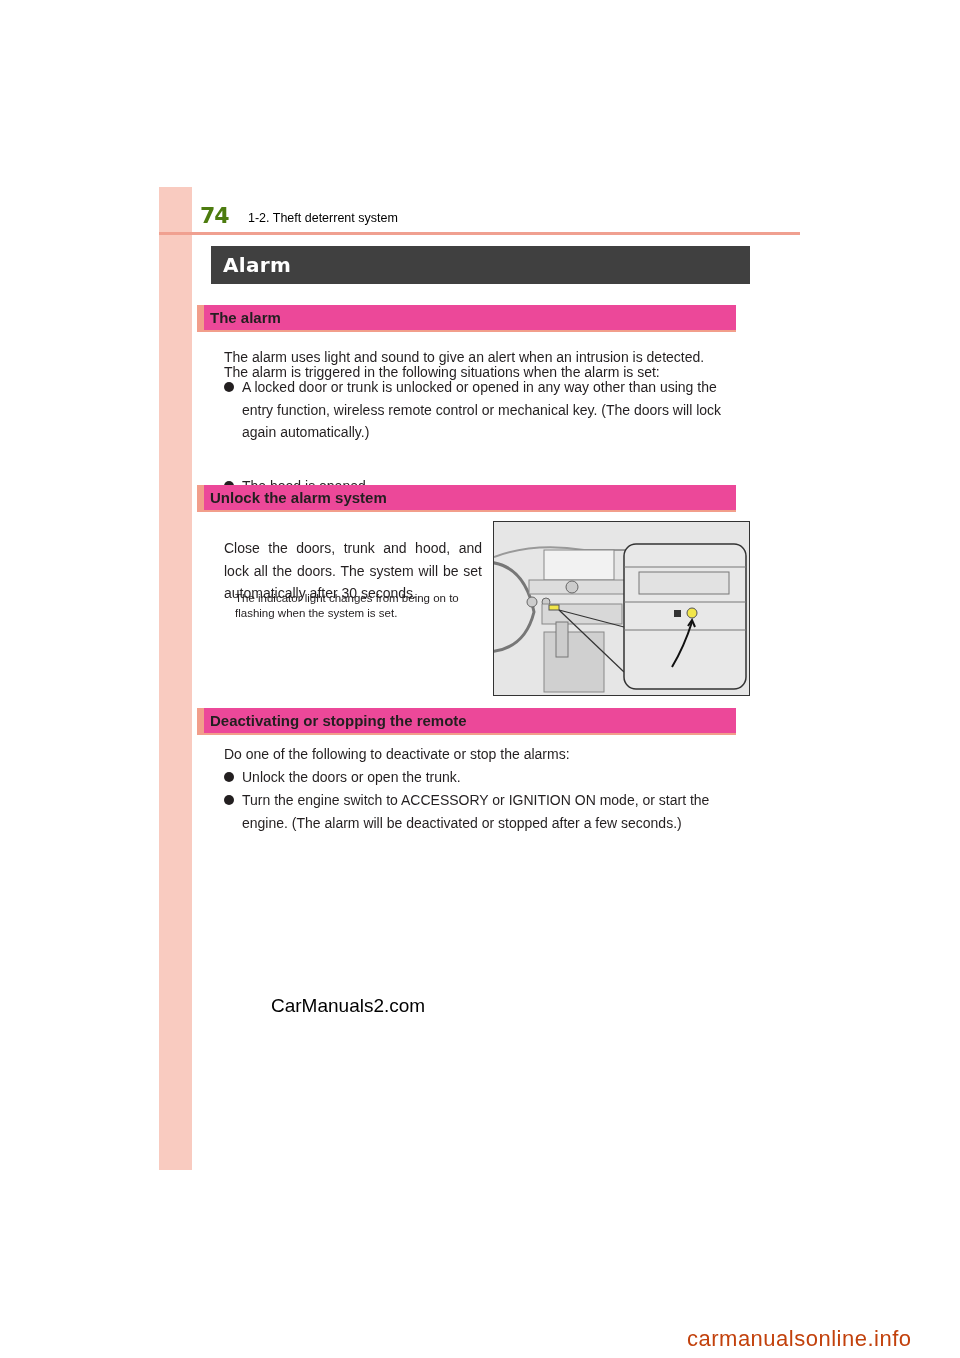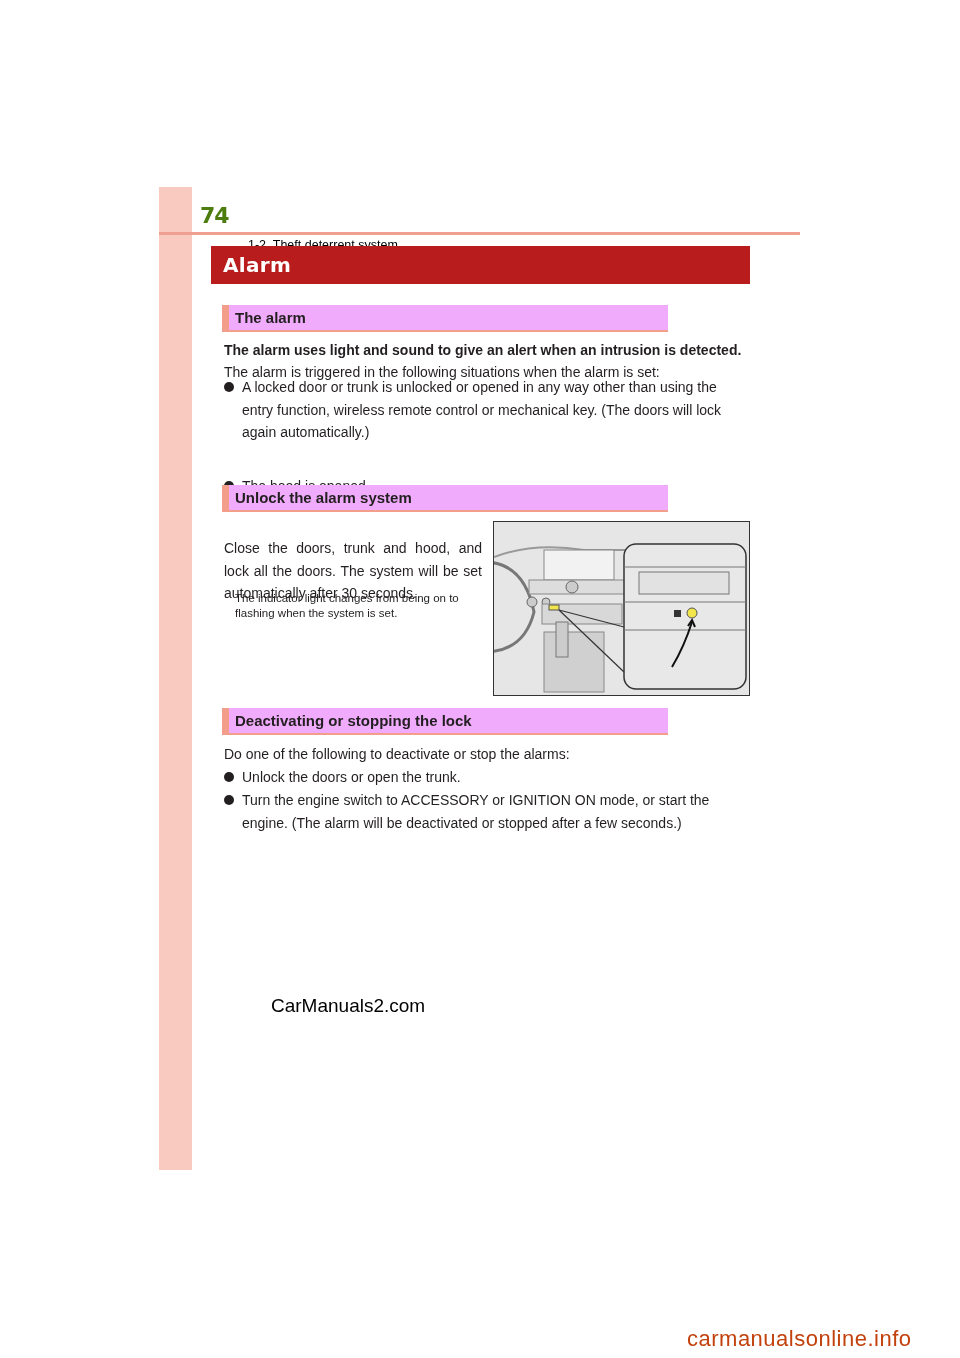--- a/index.html
+++ b/index.html
@@ -2,26 +2,26 @@
 <html><head>
 <meta charset="utf-8">
 <style>
   html, body { margin: 0; padding: 0; background: #ffffff; }
   body { width: 960px; height: 1358px; position: relative; overflow: hidden;
          font-family: "Liberation Sans", sans-serif; color: #231f20; }
   .sidebar { position: absolute; left: 159px; top: 187px; width: 33px; height: 983px; background: #f9cbc0; }
   .page-num { position: absolute; left: 200px; top: 203px; font-size: 22px; font-weight: bold;
               font-family: "DejaVu Sans", sans-serif; letter-spacing: -1px; color: #4d7c0f; }
   .section-path { position: absolute; left: 248px; top: 211px; font-size: 12.5px; color: #000;
-                  font-family: "Liberation Sans", sans-serif; margin-top: 27px; }
+                  font-family: "Liberation Sans", sans-serif; }
   .header-rule { position: absolute; left: 159px; top: 232px; width: 641px; height: 3px; background: #f0a090; }
-  .banner { position: absolute; left: 211px; top: 246px; width: 539px; height: 38px; background: #b91c1c; }
+  .banner { position: absolute; left: 211px; top: 246px; width: 539px; height: 38px; background: #404040; }
   .banner span { position: absolute; left: 12px; top: 7px; color: #fff; font-size: 20px; font-weight: bold;
                  font-family: "DejaVu Sans", sans-serif; letter-spacing: 0.3px; }
-  .subhead { position: absolute; left: 222px; width: 446px; height: 27px; background: #f0abfc;
+  .subhead { position: absolute; left: 197px; width: 539px; height: 27px; background: #ec4899;
              border-left: 7px solid #f29e8b; border-bottom: 2px solid #f29e8b; box-sizing: border-box; }
   .subhead span { position: absolute; left: 6px; top: 4px; font-size: 15px; font-weight: bold;
                   font-family: "Liberation Sans", sans-serif; color: #231f20; }
   .p { position: absolute; left: 224px; font-size: 14px; line-height: 22px; color: #231f20; }
   .bullet { position: absolute; left: 224px; font-size: 14px; line-height: 22.5px; width: 525px; }
   .bullet .dot { position: absolute; left: 0; top: 6px; width: 10px; height: 10px; border-radius: 50%; background: #231f20; }
   .bullet .txt { display: block; margin-left: 18px; }
   .note { position: absolute; left: 235px; width: 240px; font-size: 11.5px; line-height: 15px; }
   .figure { position: absolute; left: 493px; top: 521px; width: 257px; height: 175px; border: 1px solid #333;
             background: #e4e4e4; box-sizing: border-box; overflow: hidden; }
@@ -36,21 +36,21 @@
 <div class="section-path">1-2. Theft deterrent system</div>
 <div class="header-rule"></div>
 
 <div class="banner">
   <span>Alarm</span>
 </div>
 
 <div class="subhead" style="top:305px;">
   <span>The alarm</span>
 </div>
-<div class="p" style="top:339px;font-weight:bold;">The alarm uses light and sound to give an alert when an intrusion is detected.</div>
+<div class="p" style="top:346px;">The alarm uses light and sound to give an alert when an intrusion is detected.</div>
 <div class="p" style="top:361px;">The alarm is triggered in the following situations when the alarm is set:</div>
 <div class="bullet" style="top:376px;">
   <span class="dot"></span>
   <span class="txt">A locked door or trunk is unlocked or opened in any way other than using the entry function, wireless remote control or mechanical key. (The doors will lock again automatically.)</span>
 </div>
 <div class="bullet" style="top:451px;margin-top:24px;">
   <span class="dot"></span>
   <span class="txt">The hood is opened.</span>
 </div>
 
@@ -82,21 +82,21 @@
     <line x1="130" y1="80" x2="252" y2="80" stroke="#777"></line>
     <line x1="130" y1="108" x2="252" y2="108" stroke="#777"></line>
     <rect x="180" y="88" width="7" height="7" fill="#333"></rect>
     <circle cx="198" cy="91" r="5" fill="#f2e64a" stroke="#555"></circle>
     <path d="M178 145 Q190 125 198 100" stroke="#111" stroke-width="2" fill="none"></path>
     <path d="M194 104 L198 98 L201 105" stroke="#111" stroke-width="2" fill="none"></path>
   </svg>
 </div>
 
 <div class="subhead" style="top:708px;">
-  <span>Deactivating or stopping the lock</span>
+  <span>Deactivating or stopping the remote</span>
 </div>
 <div class="p" style="top:743px;">Do one of the following to deactivate or stop the alarms:</div>
 <div class="bullet" style="top:766px;">
   <span class="dot"></span>
   <span class="txt">Unlock the doors or open the trunk.</span>
 </div>
 <div class="bullet" style="top:789px;">
   <span class="dot"></span>
   <span class="txt">Turn the engine switch to ACCESSORY or IGNITION ON mode, or start the engine. (The alarm will be deactivated or stopped after a few seconds.)</span>
 </div>

